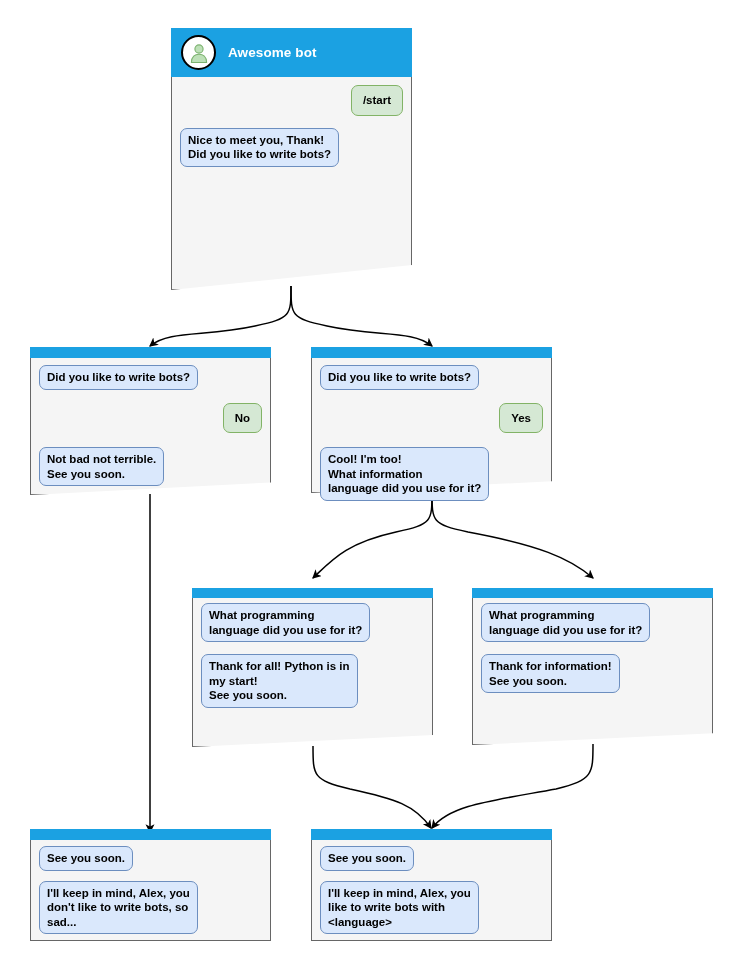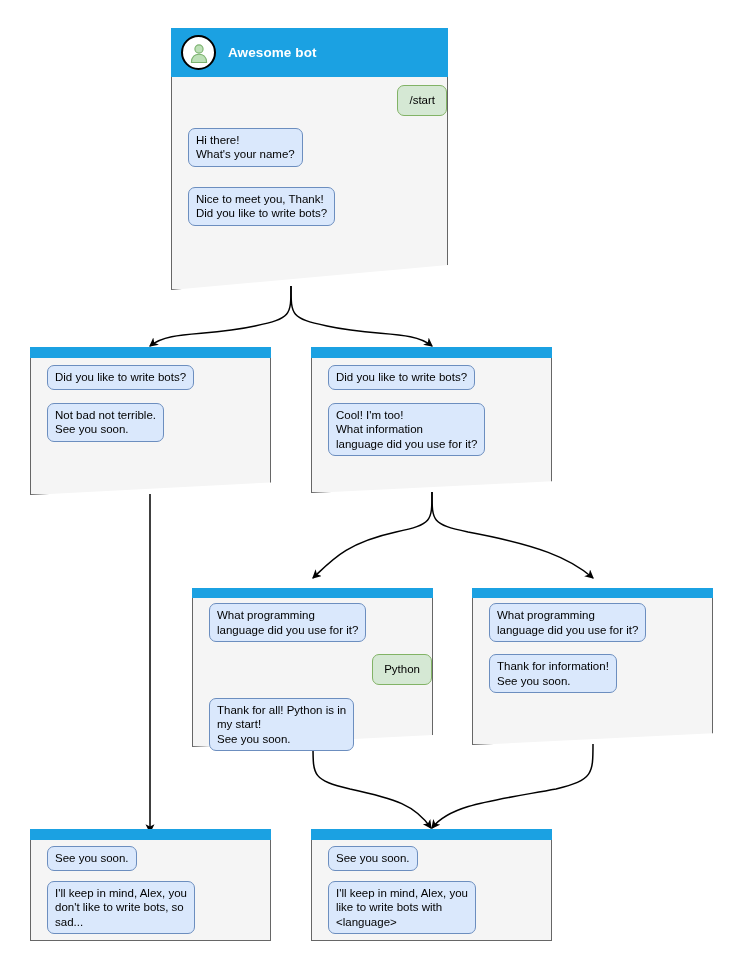--- a/index.html
+++ b/index.html
@@ -11,22 +11,22 @@
   svg.edges{position:absolute;left:0;top:0;width:743px;height:971px;
             pointer-events:none;z-index:5;}
 
   
   .card{position:absolute;z-index:10;}
   .card .skewbox{position:absolute;left:0;top:0;width:100%;height:100%;
        background:#f5f5f5;border:1px solid #666666;box-sizing:border-box;}
   .card .header{position:absolute;left:0;top:0;width:100%;
        background:#1ba1e2;box-sizing:border-box;z-index:2;
        display:flex;align-items:center;}
-  .card .body{position:absolute;left:8px;width:100%;z-index:3;
-       box-sizing:border-box;padding:8px 9px 0 9px;}
+  .card .body{position:absolute;left:0;width:100%;z-index:3;
+       box-sizing:border-box;padding:8px 9px 0 9px;font-weight:bold;}
 
   .title{color:#ffffff;font-size:13.5px;font-weight:bold;letter-spacing:.1px;}
 
   .avatar{width:35px;height:35px;border-radius:50%;background:#ffffff;
           border:2px solid #000000;box-sizing:border-box;display:flex;
           align-items:center;justify-content:center;flex:0 0 auto;}
   .avatar svg{display:block;}
 
   .row{display:flex;margin-bottom:9px;}
   .row.left{justify-content:flex-start;}
@@ -56,85 +56,84 @@
 
     <path d="M150,494 L150,832" fill="none" stroke="#000000" stroke-width="1.5" marker-end="url(#arrow)"></path>
 
     <path d="M432,492 C432,522 432,524 396,532 C346,543 332,560 313,578" fill="none" stroke="#000000" stroke-width="1.5" marker-end="url(#arrow)"></path>
     <path d="M432,492 C432,522 432,524 468,532 C538,545 570,558 593,578" fill="none" stroke="#000000" stroke-width="1.5" marker-end="url(#arrow)"></path>
 
     <path d="M313,746 C313,776 313,780 350,789 C396,799 415,805 431,828" fill="none" stroke="#000000" stroke-width="1.5" marker-end="url(#arrow)"></path>
     <path d="M593,744 C593,774 593,780 556,789 C490,801 450,805 432,828" fill="none" stroke="#000000" stroke-width="1.5" marker-end="url(#arrow)"></path>
   </svg>
 
-  <div class="card" style="left:171px;top:28px;width:241px;height:262px;padding-left:36px;">
+  <div class="card" style="left:171px;top:28px;width:241px;height:262px;">
     <div class="skewbox" style="clip-path:polygon(0 0,100% 0,100% 90.5%,0 100%);"></div>
     <div class="header" style="height:49px;padding:0 10px;">
       <div class="avatar">
         <svg width="24" height="24" viewBox="0 0 24 24">
           <circle cx="12" cy="8" r="4.1" fill="#bde0b7" stroke="#7cb26f" stroke-width="1.1"></circle>
           <path d="M4.4 21.5 C4.4 15.4 8 13.2 12 13.2 C16 13.2 19.6 15.4 19.6 21.5 Z" fill="#bde0b7" stroke="#7cb26f" stroke-width="1.1"></path>
         </svg>
       </div>
       <div class="title" style="margin-left:12px;">Awesome bot</div>
     </div>
     <div class="body" style="top:49px;">
       <div class="row right" style="margin-bottom:12px;">
         <div class="bubble user">/start</div>
-      </div>
-      <div class="row left" style="margin-bottom:20px;">
-        <div class="bubble bot">Hi there!
-What's your name?</div>
       </div>
       <div class="row left">
         <div class="bubble bot">Nice to meet you, Thank!
 Did you like to write bots?</div>
       </div>
     </div>
   </div>
 
   <div class="card" style="left:30px;top:347px;width:241px;height:148px;">
     <div class="skewbox" style="clip-path:polygon(0 0,100% 0,100% 91.5%,0 100%);"></div>
     <div class="header" style="height:11px;"></div>
     <div class="body" style="top:11px;padding-top:7px;">
       <div class="row left" style="margin-bottom:13px;">
         <div class="bubble bot">Did you like to write bots?</div>
       </div>
+      <div class="row right" style="margin-bottom:14px;">
+        <div class="bubble user">No</div>
+      </div>
       <div class="row left">
         <div class="bubble bot">Not bad not terrible.
 See you soon.</div>
       </div>
     </div>
   </div>
 
   <div class="card" style="left:311px;top:347px;width:241px;height:146px;">
     <div class="skewbox" style="clip-path:polygon(0 0,100% 0,100% 92%,0 100%);"></div>
     <div class="header" style="height:11px;"></div>
     <div class="body" style="top:11px;padding-top:7px;">
       <div class="row left" style="margin-bottom:13px;">
         <div class="bubble bot">Did you like to write bots?</div>
+      </div>
+      <div class="row right" style="margin-bottom:14px;">
+        <div class="bubble user">Yes</div>
       </div>
       <div class="row left">
         <div class="bubble bot">Cool! I'm too!
 What information
 language did you use for it?</div>
       </div>
     </div>
   </div>
 
   <div class="card" style="left:192px;top:588px;width:241px;height:159px;">
     <div class="skewbox" style="clip-path:polygon(0 0,100% 0,100% 92.5%,0 100%);"></div>
     <div class="header" style="height:10px;"></div>
     <div class="body" style="top:10px;padding-top:5px;">
       <div class="row left" style="margin-bottom:12px;">
         <div class="bubble bot">What programming
 language did you use for it?</div>
-      </div>
-      <div class="row right" style="margin-bottom:13px;">
-        <div class="bubble user">Python</div>
       </div>
       <div class="row left">
         <div class="bubble bot">Thank for all! Python is in
 my start!
 See you soon.</div>
       </div>
     </div>
   </div>
 
   <div class="card" style="left:472px;top:588px;width:241px;height:157px;">

